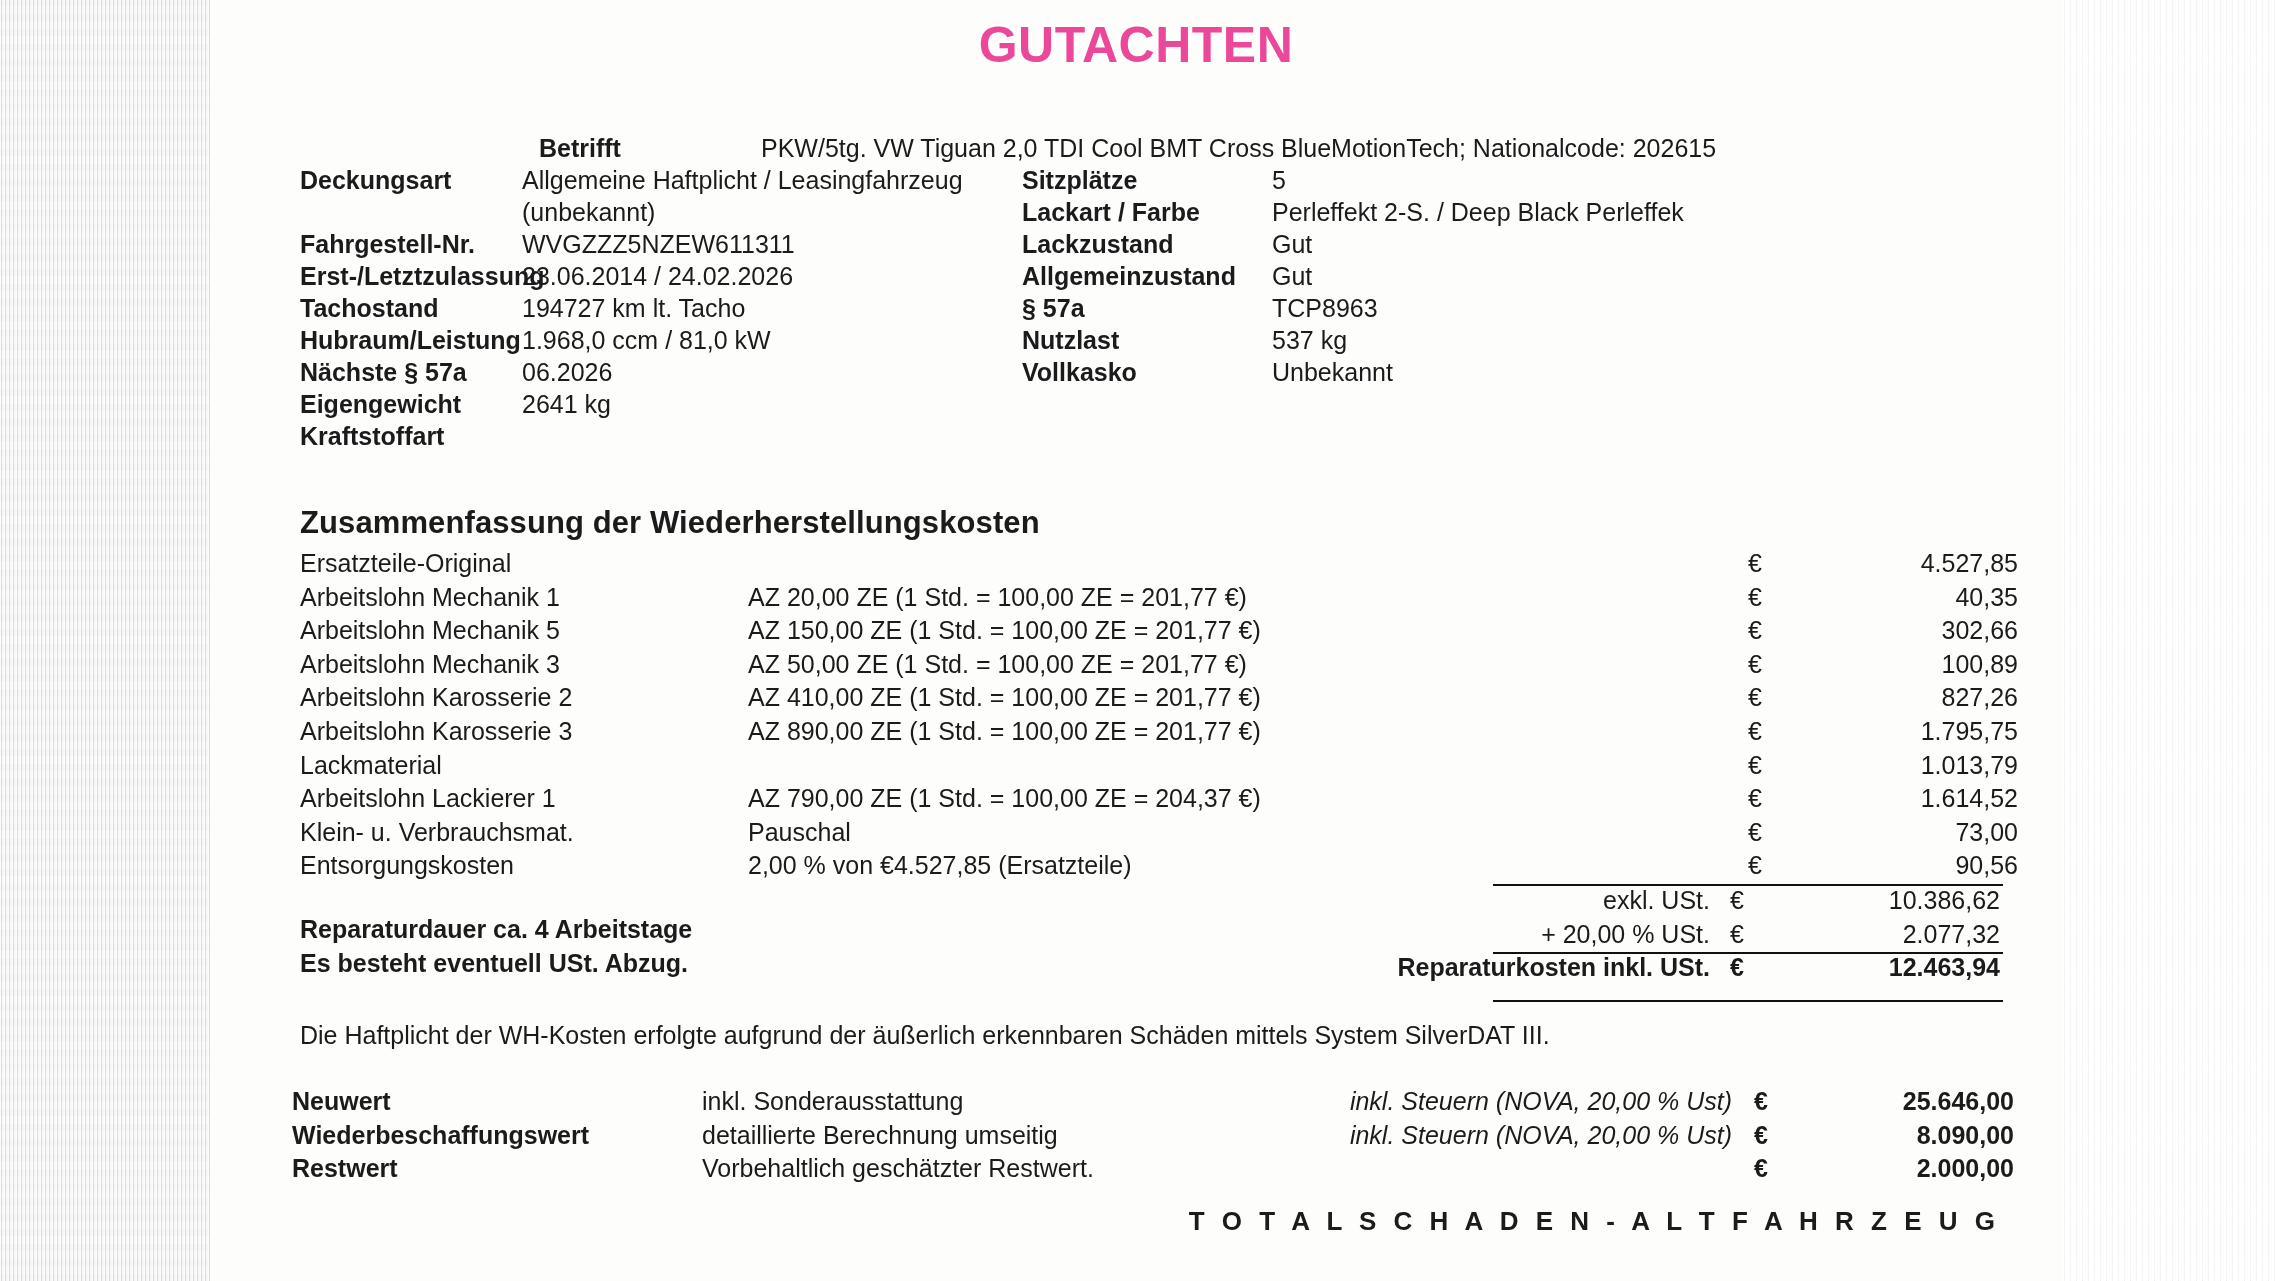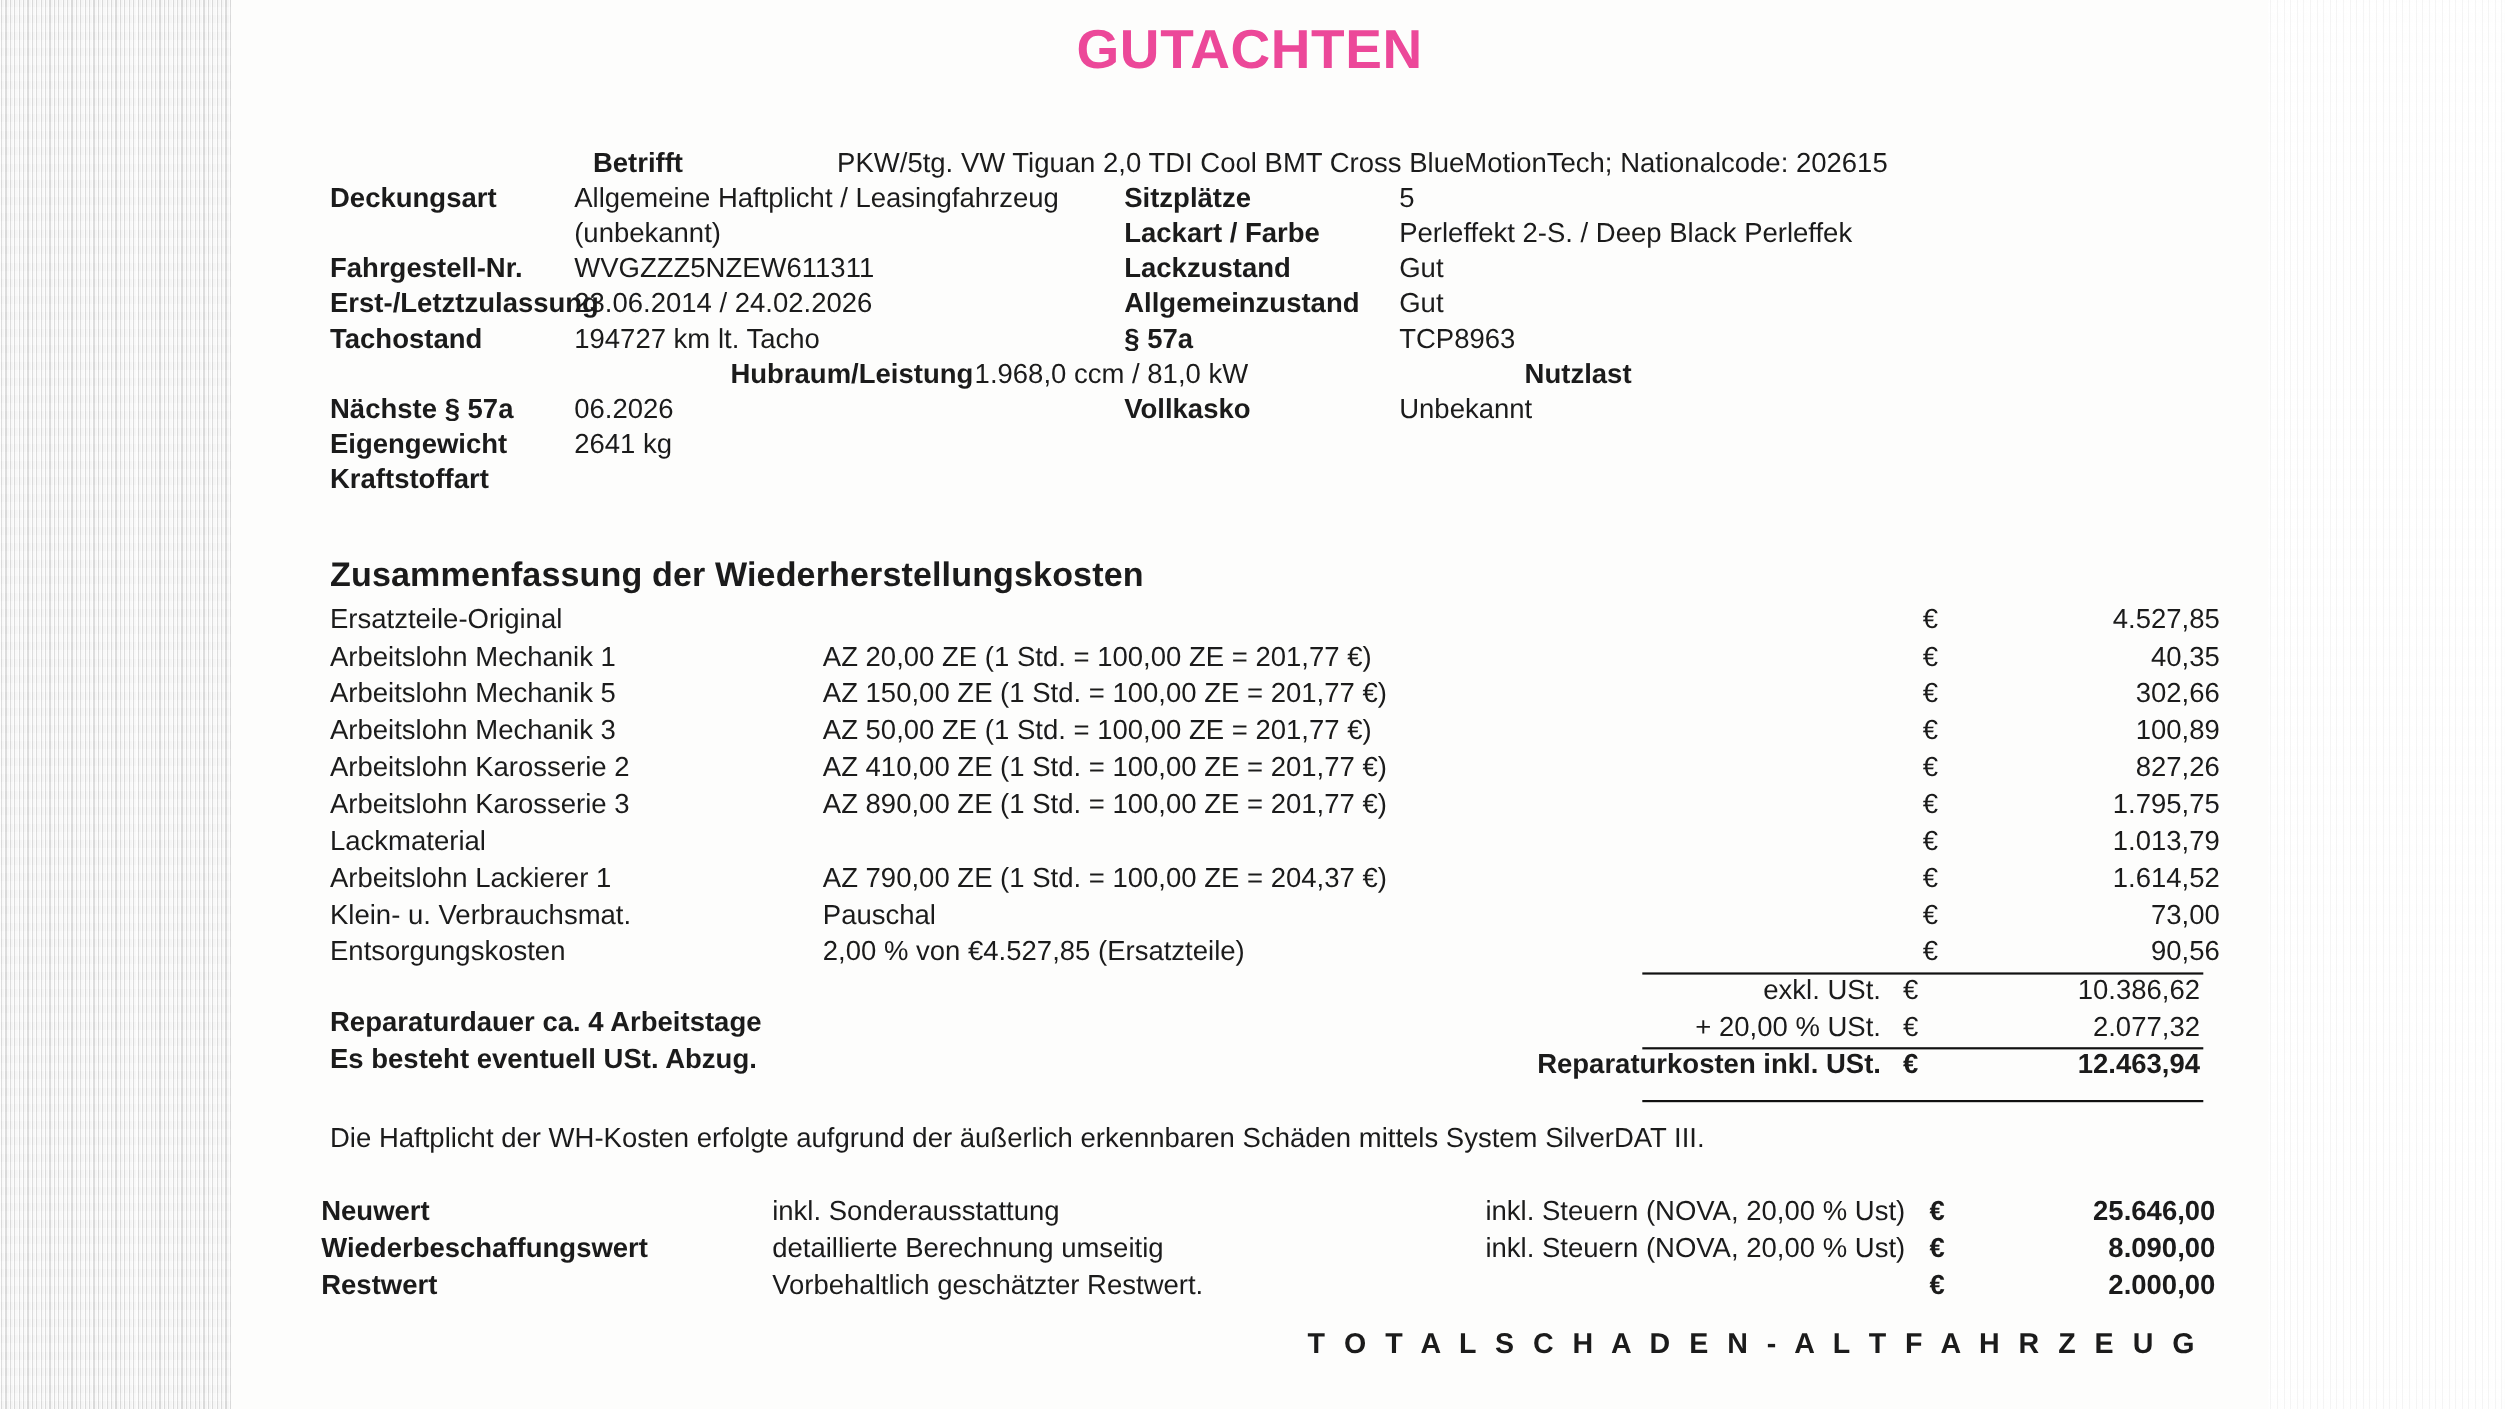--- a/index.html
+++ b/index.html
@@ -174,21 +174,21 @@
     width: 1700px;
     font-size: 25px;
   }
   .val-row {
     display: flex;
     align-items: baseline;
     height: 33.6px;
   }
   .val-label { flex: 0 0 410px; font-weight: bold; }
   .val-desc  { flex: 0 0 640px; }
-  .val-note  { flex: 0 0 390px; text-align: right; padding-right: 22px; }
+  .val-note  { flex: 0 0 390px; font-style: italic; text-align: right; padding-right: 22px; }
   .val-cur   { flex: 0 0 60px; text-align: left; font-weight: bold; }
   .val-amt   { flex: 0 0 200px; text-align: right; font-weight: bold; }
 
   
   #footer-stamp {
     position: absolute;
     left: 1000px;
     top: 1206px;
     width: 1000px;
     text-align: right;
@@ -240,20 +240,21 @@
     <div class="info-row">
       <div class="info-label-l">Tachostand</div>
       <div class="info-value-l">194727 km lt. Tacho</div>
       <div class="info-label-r">§ 57a</div>
       <div class="info-value-r">TCP8963</div>
     </div>
     <div class="info-row">
       <div class="info-label-l">Hubraum/Leistung</div>
       <div class="info-value-l">1.968,0 ccm / 81,0 kW</div>
       <div class="info-label-r">Nutzlast</div>
+      <div class="info-value-r">537 kg</div>
     </div>
     <div class="info-row">
       <div class="info-label-l">Nächste § 57a</div>
       <div class="info-value-l">06.2026</div>
       <div class="info-label-r">Vollkasko</div>
       <div class="info-value-r">Unbekannt</div>
     </div>
     <div class="info-row">
       <div class="info-label-l">Eigengewicht</div>
       <div class="info-value-l">2641 kg</div>

